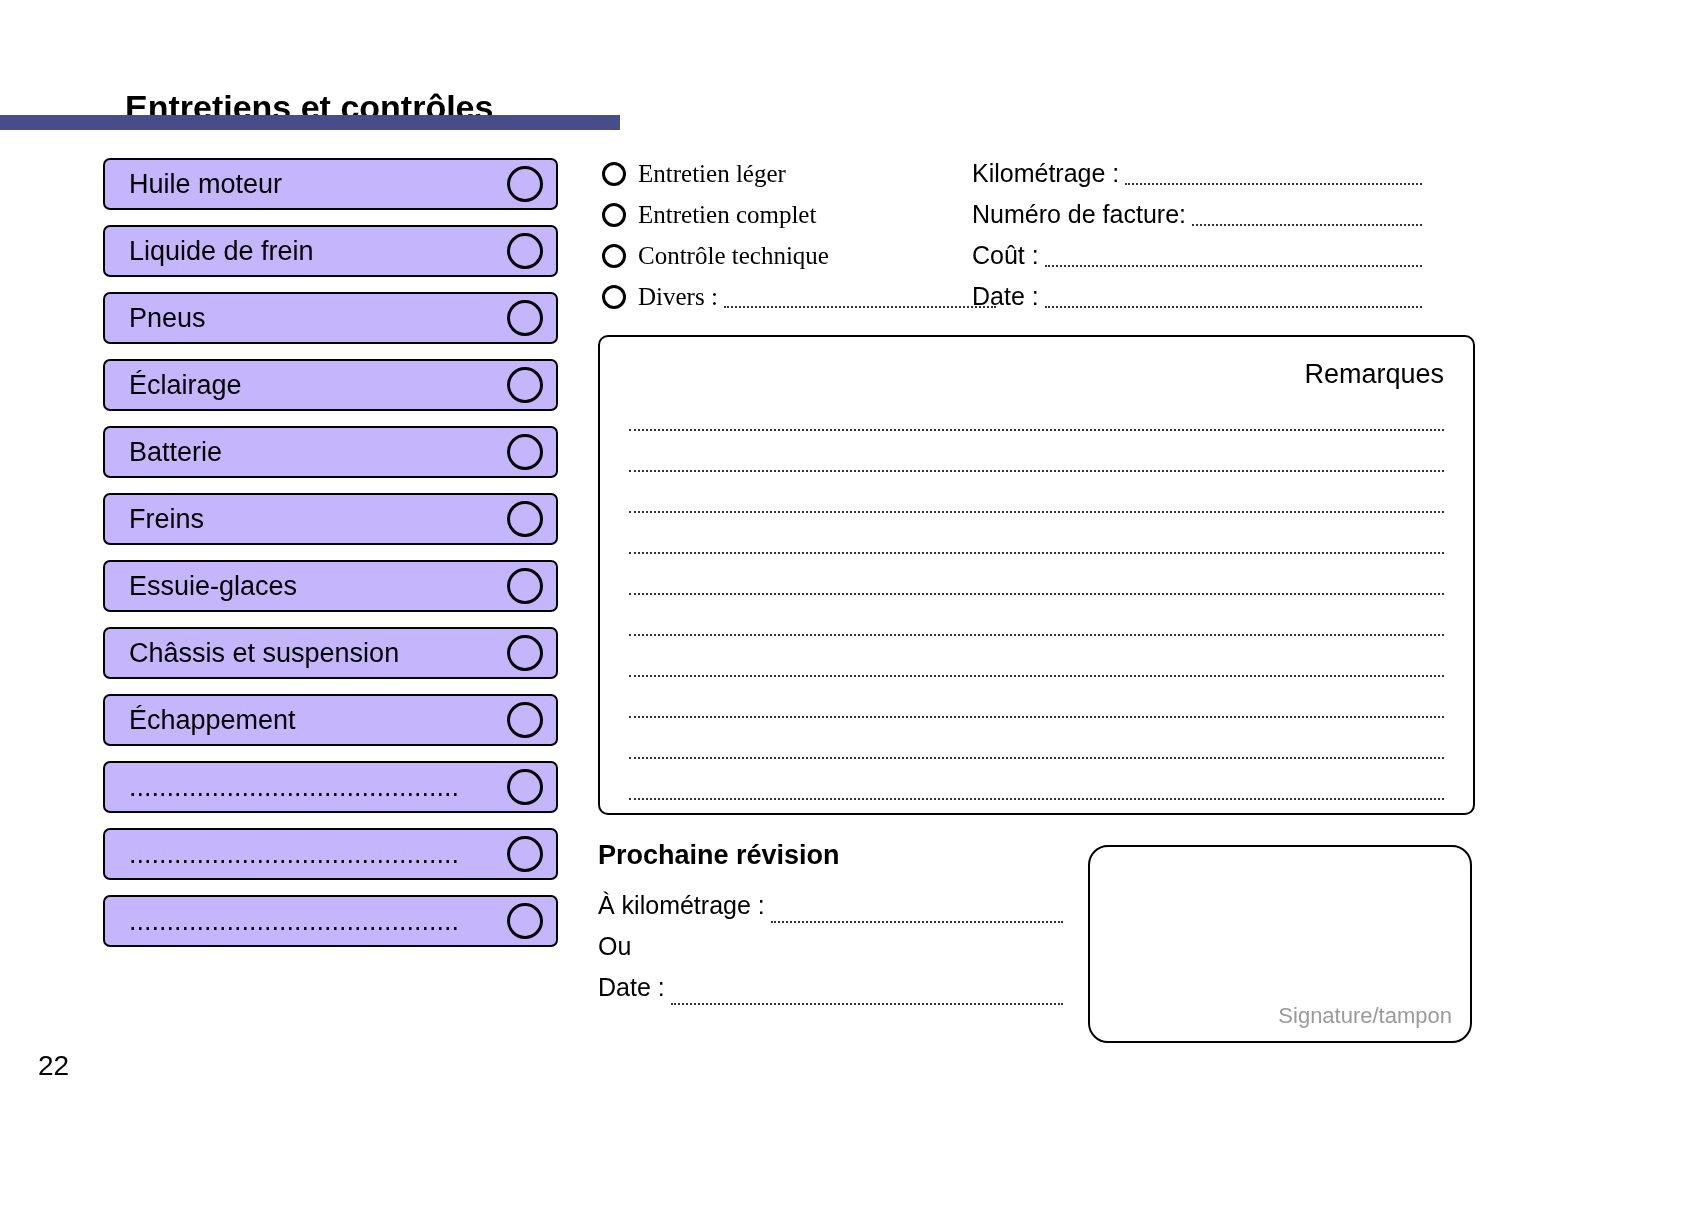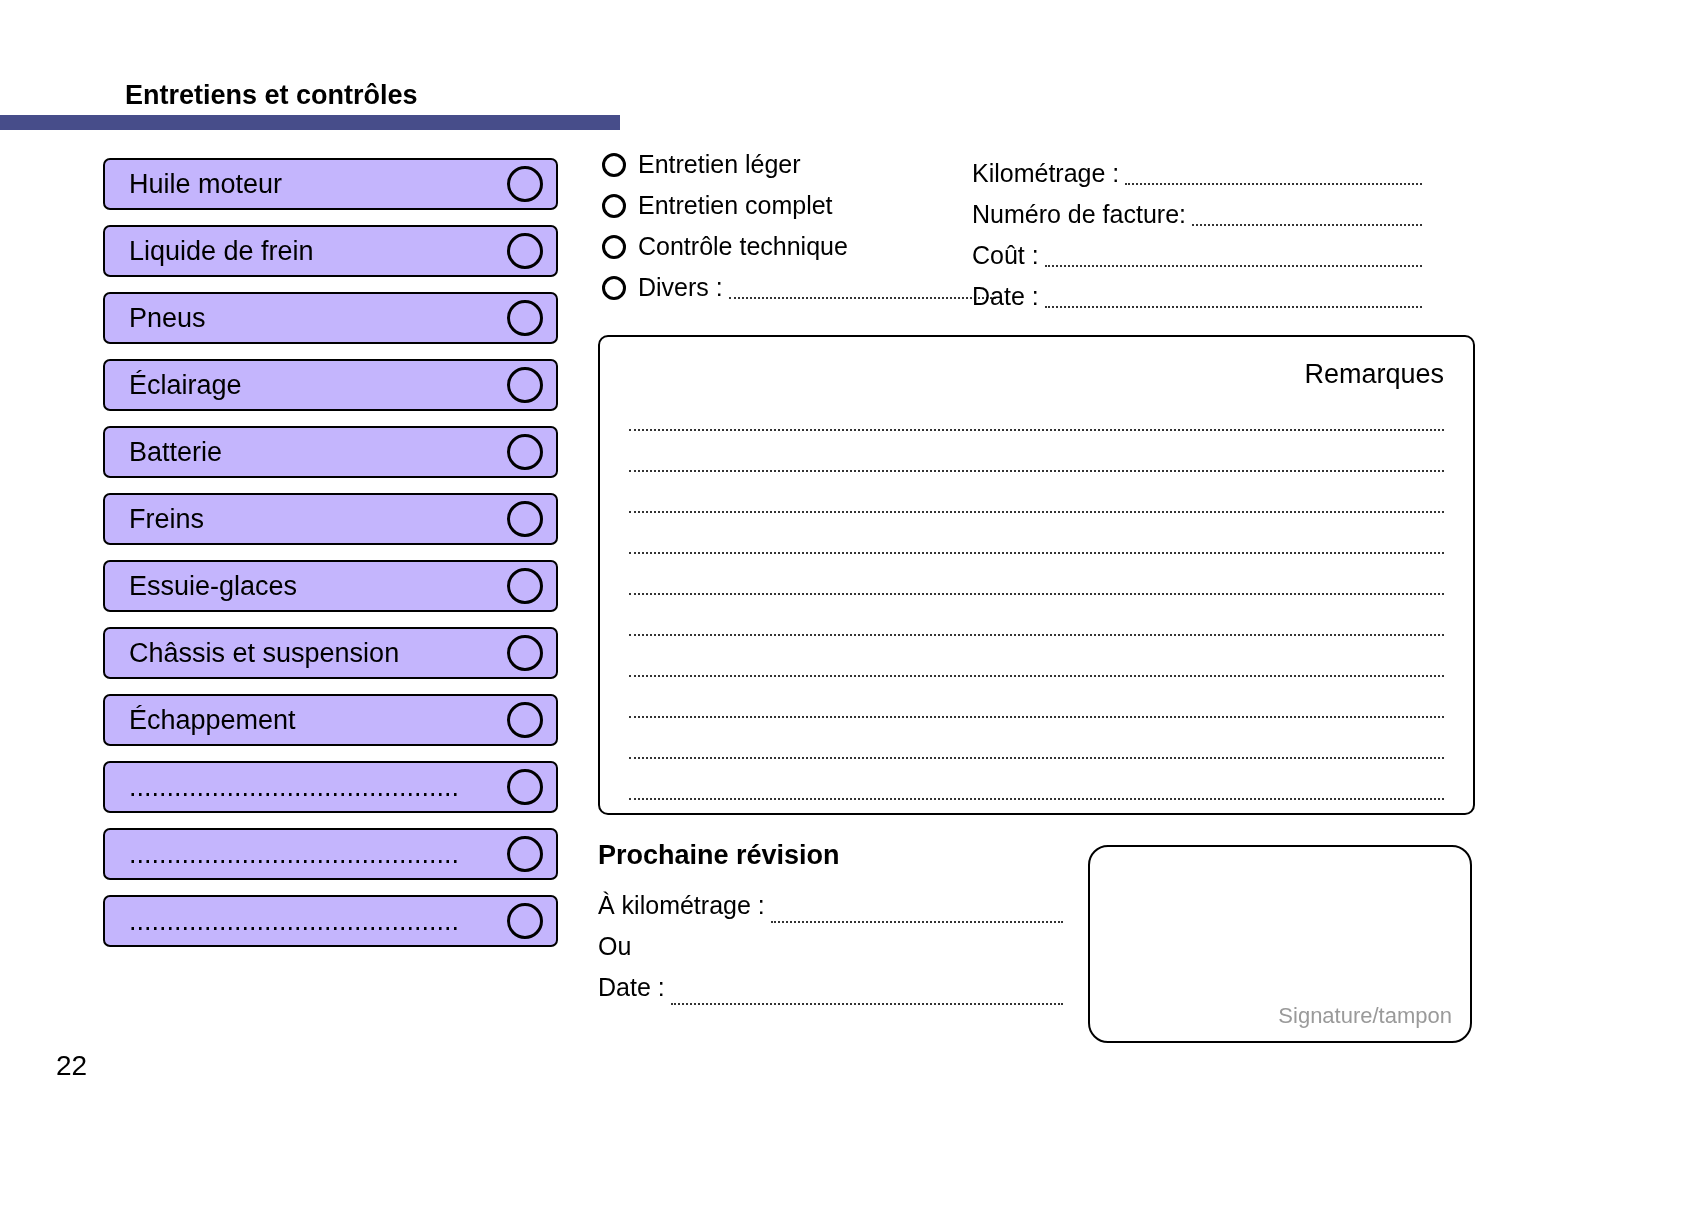--- a/index.html
+++ b/index.html
@@ -9,22 +9,22 @@
     position: relative;
     width: 1700px;
     height: 1212px;
     background: #fff;
     overflow: hidden;
   }
 
   
   .page-title {
     position: absolute;
-    left: 125px; top: 80px;
-    font-size: 27px;
+    left: 125px; top: 88px;
+    font-size: 34px;
     font-weight: bold;
   }
   .accent-bar {
     position: absolute;
     left: 0; top: 115px;
     width: 620px; height: 15px;
     background: #474d8a;
   }
 
   
@@ -48,22 +48,23 @@
   .check-circle {
     flex: 0 0 auto;
     width: 36px; height: 36px;
     border: 3px solid #000;
     border-radius: 50%;
   }
 
   
   .service-options {
     position: absolute;
-    left: 602px; top: 144px;
+    left: 602px; top: 153px;
     width: 396px;
+    font-family: Liberation Serif, serif;
   }
   .opt-row {
     height: 41px;
     display: flex;
     align-items: center;
   }
   .radio-circle {
     flex: 0 0 auto;
     width: 24px; height: 24px;
     border: 3px solid #000;
@@ -142,21 +143,21 @@
   .signature-label {
     position: absolute;
     right: 18px; bottom: 12px;
     font-size: 22px;
     color: #9a9a9a;
   }
 
   
   .page-number {
     position: absolute;
-    left: 56px; top: 1050px;
+    left: 38px; top: 1050px;
     font-size: 28px;
   }
 </style>
 </head>
 <body>
 
 <div class="page">
 
   <div class="page-title">Entretiens et contrôles</div>
   <div class="accent-bar" style="background: rgb(71, 77, 138);"></div>

